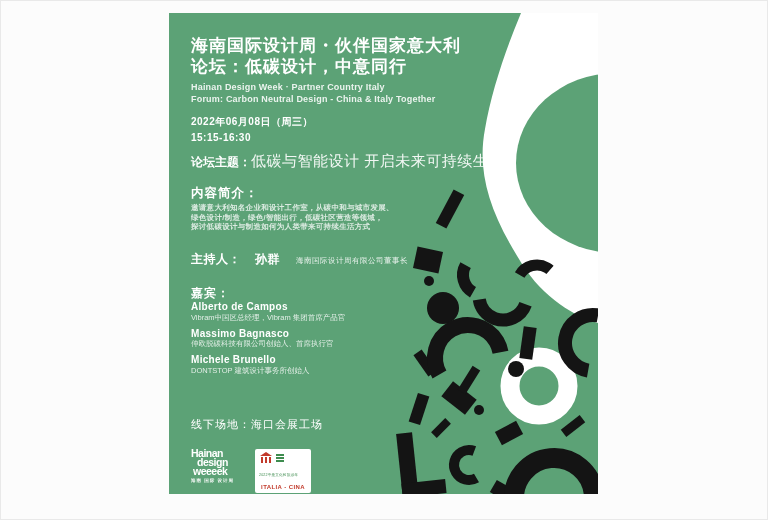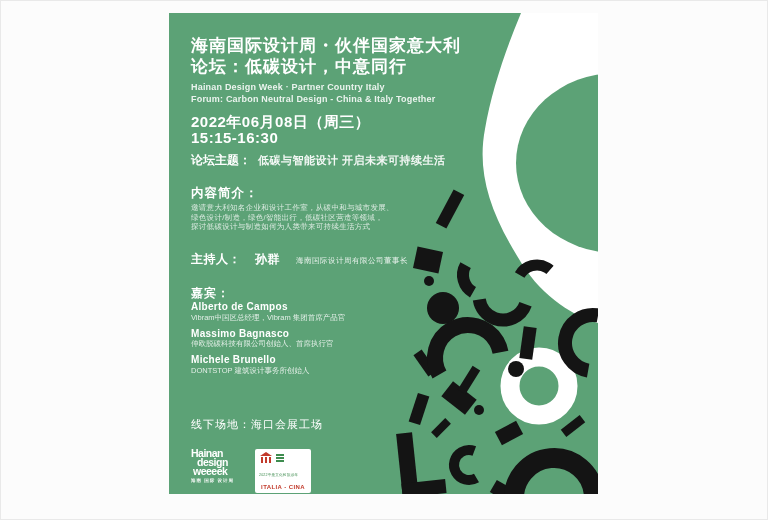--- a/index.html
+++ b/index.html
@@ -22,25 +22,25 @@
     position:absolute;left:168px;top:12px;width:429px;height:481px;
     background:var(--green);
     overflow:hidden;
   }
   .decor{position:absolute;inset:0;width:429px;height:481px;}
   .content{position:absolute;inset:0;color:var(--white);}
   .abs{position:absolute;left:22px;white-space:nowrap;}
 
   .title{top:23px;font-size:17px;line-height:20.5px;font-weight:bold;letter-spacing:1px;}
   .subtitle{top:69px;font-size:9px;line-height:11.5px;font-weight:bold;opacity:.88;letter-spacing:.2px;}
-  .datetime{top:101px;font-size:15px;line-height:16px;font-weight:bold;letter-spacing:.5px;}
+  .datetime{top:101px;font-size:10px;line-height:16px;font-weight:bold;letter-spacing:.5px;}
   .theme{top:139px;font-size:12px;font-weight:bold;}
-  .theme .theme-text{font-size:11px;font-weight:bold;opacity:.92;margin-left:7px;letter-spacing:.5px;}
+  .theme .theme-text{font-size:15px;font-weight:normal;opacity:.92;margin-left:0;letter-spacing:.5px;}
   .intro-label{top:172px;font-size:12.5px;font-weight:bold;letter-spacing:1px;}
-  .intro-lines{top:190px;font-size:7.5px;line-height:9.5px;opacity:.78;letter-spacing:.3px;}
+  .intro-lines{top:190px;font-size:7.5px;line-height:9.5px;opacity:.78;letter-spacing:.3px;font-weight:bold;}
   .host{top:238px;font-size:12px;font-weight:bold;letter-spacing:.5px;}
   .host .host-name{margin-left:14px;}
   .host .host-title{font-size:7.5px;font-weight:normal;opacity:.85;margin-left:16px;}
   .guests-label{top:272px;font-size:12px;font-weight:bold;letter-spacing:1px;}
   .guests{top:288px;}
   .guest{margin-bottom:6px;}
   .guest-name{font-size:10px;line-height:11.5px;font-weight:bold;letter-spacing:.3px;}
   .guest-title{font-size:7.5px;line-height:9px;opacity:.82;}
   .venue{top:404px;font-size:11px;font-weight:normal;letter-spacing:1px;}
 

